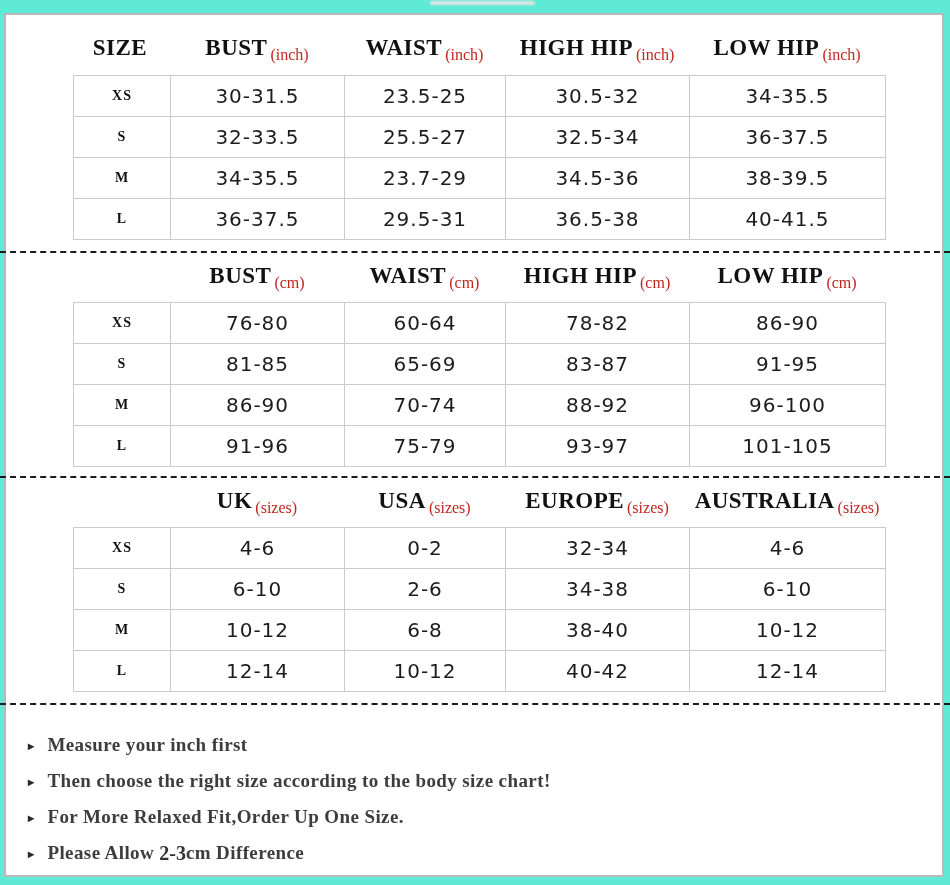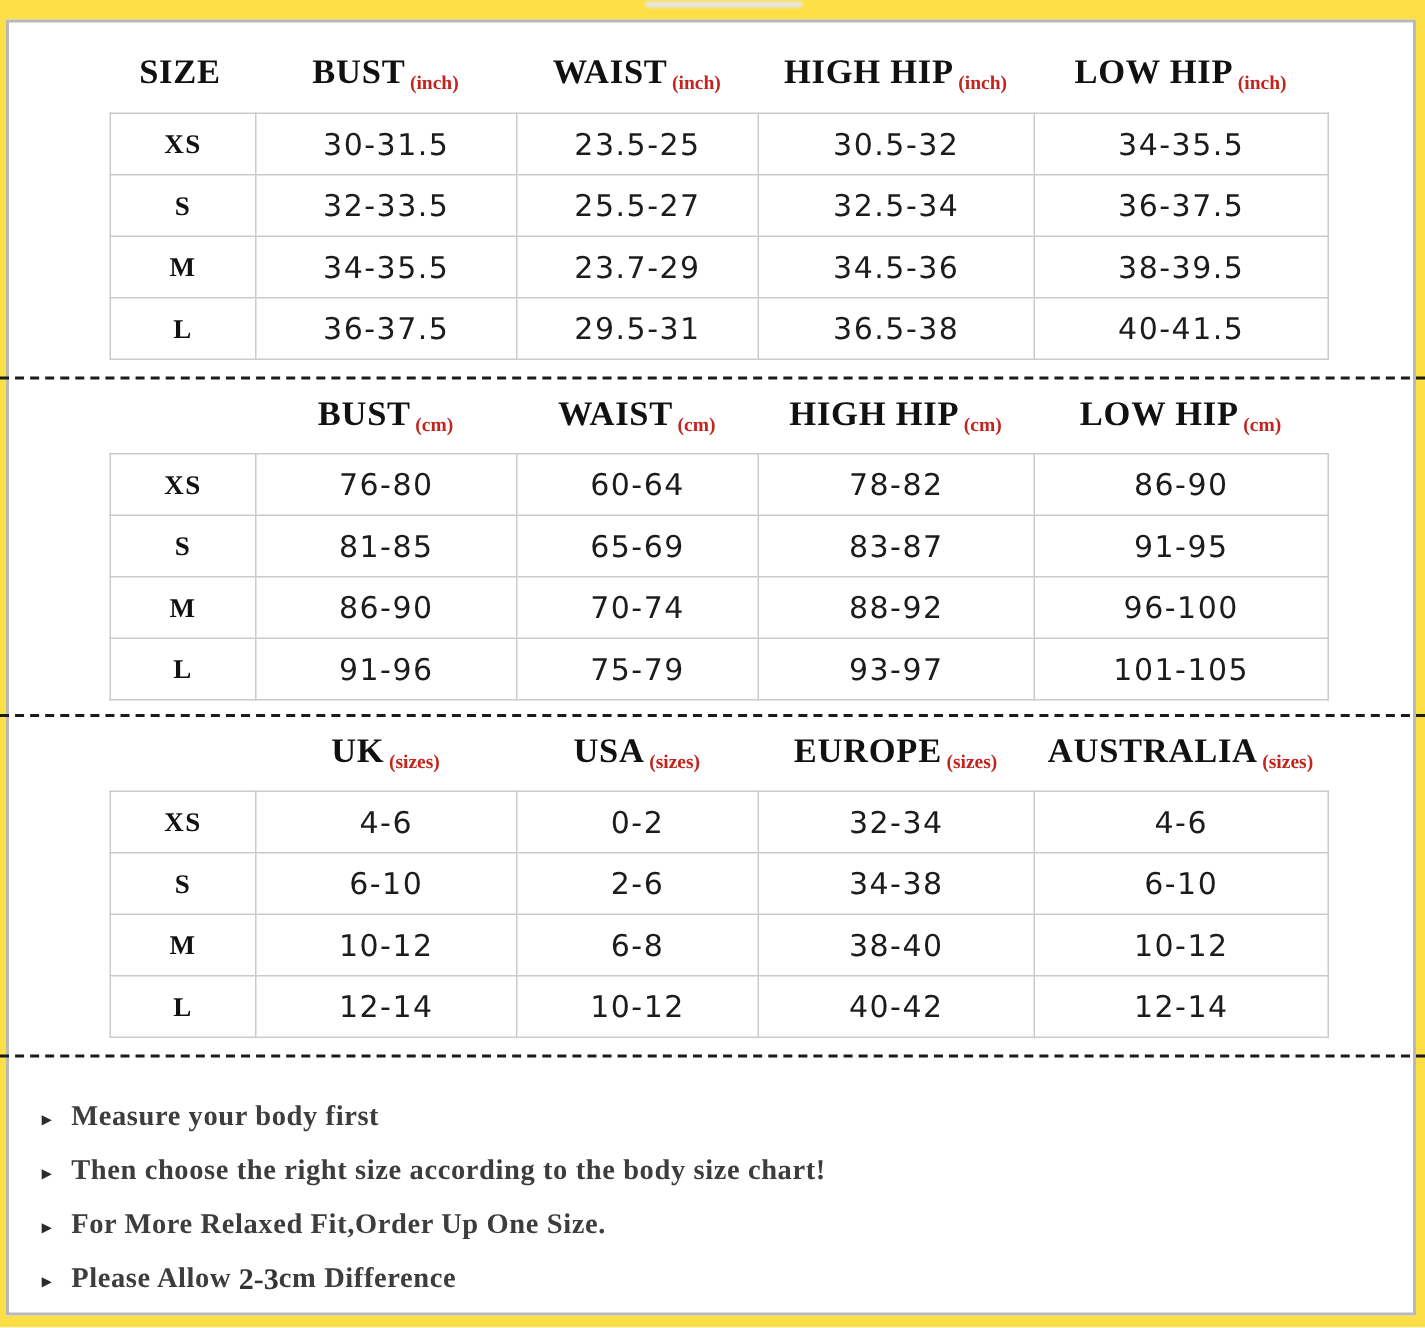--- a/index.html
+++ b/index.html
@@ -1,38 +1,38 @@
 <!DOCTYPE html>
 <html><head>
 <meta charset="utf-8">
 <style>
   html,body { margin:0; padding:0; background:#ffffff; }
   .page {
-    position:relative; width:950px; height:885px; background:#fde047;
+    position:relative; width:950px; height:885px; background:#5eead4;
     font-family:"Liberation Serif", serif; overflow:hidden;
   }
   .remnant {
     position:absolute; left:430px; top:1px; width:105px; height:4px;
     background:#e6e6e6; filter:blur(1px); border-radius:2px;
   }
   .frame {
     position:absolute; left:4px; top:13px; width:936px; height:860px;
     border:2px solid #b9b9b9; background:#ffffff;
   }
   .hdr {
     position:absolute; left:73px; width:812px; height:36px;
     display:grid; grid-template-columns:97px 174px 161px 184px 196px;
   }
   .hdr .h {
     display:flex; align-items:center; justify-content:center;
     font-weight:bold; font-size:23px; color:#111111; letter-spacing:0.5px;
     white-space:nowrap;
   }
   .hdr .unit {
-    font-size:13px; font-weight:bold; color:#c3251e;
+    font-size:16px; font-weight:normal; color:#c3251e;
     margin-left:3px; transform:translateY(7px); letter-spacing:0;
   }
   .hdr-1 { top:30px; }
   .hdr-2 { top:258px; }
   .hdr-3 { top:483px; }
   table.tbl {
     position:absolute; left:73px; width:812px;
     border-collapse:collapse; table-layout:fixed; background:#ffffff;
   }
   .tbl-1 { top:75px; }
@@ -41,21 +41,21 @@
   col.c0 { width:97px; } col.c1 { width:174px; } col.c2 { width:161px; }
   col.c3 { width:184px; } col.c4 { width:196px; }
   table.tbl td {
     border:1px solid #cbcbcb; height:40px; padding:0;
     text-align:center; vertical-align:middle;
     font-family:"DejaVu Sans","Liberation Sans",sans-serif;
     font-size:20px; letter-spacing:1px; color:#1c1c1c;
   }
   table.tbl td.size {
     font-family:"Liberation Serif",serif; font-weight:bold;
-    font-size:18px; color:#111111; letter-spacing:1px;
+    font-size:14px; color:#111111; letter-spacing:1px;
   }
   .divider {
     position:absolute; left:0; width:950px; height:0;
     border-top:2px dashed #1b1b1b;
   }
   .div-1 { top:251px; } .div-2 { top:476px; } .div-3 { top:703px; }
   .notes { position:absolute; left:28px; top:727px; }
   .note {
     height:36px; display:flex; align-items:center;
     font-weight:bold; font-size:19px; color:#3d3d3d; letter-spacing:0.4px;
@@ -264,21 +264,21 @@
         <td>12-14</td>
       </tr>
     </tbody>
   </table>
 
   <div class="divider div-3"></div>
 
   <div class="notes">
     <div class="note">
       <span class="b">▸</span>
-      <span>Measure your body first</span><span class="hl"></span><span></span>
+      <span>Measure your inch first</span><span class="hl"></span><span></span>
     </div>
     <div class="note">
       <span class="b">▸</span>
       <span>Then choose the right size according to the body size chart!</span><span class="hl"></span><span></span>
     </div>
     <div class="note">
       <span class="b">▸</span>
       <span>For More Relaxed Fit,Order Up One Size.</span><span class="hl"></span><span></span>
     </div>
     <div class="note">

